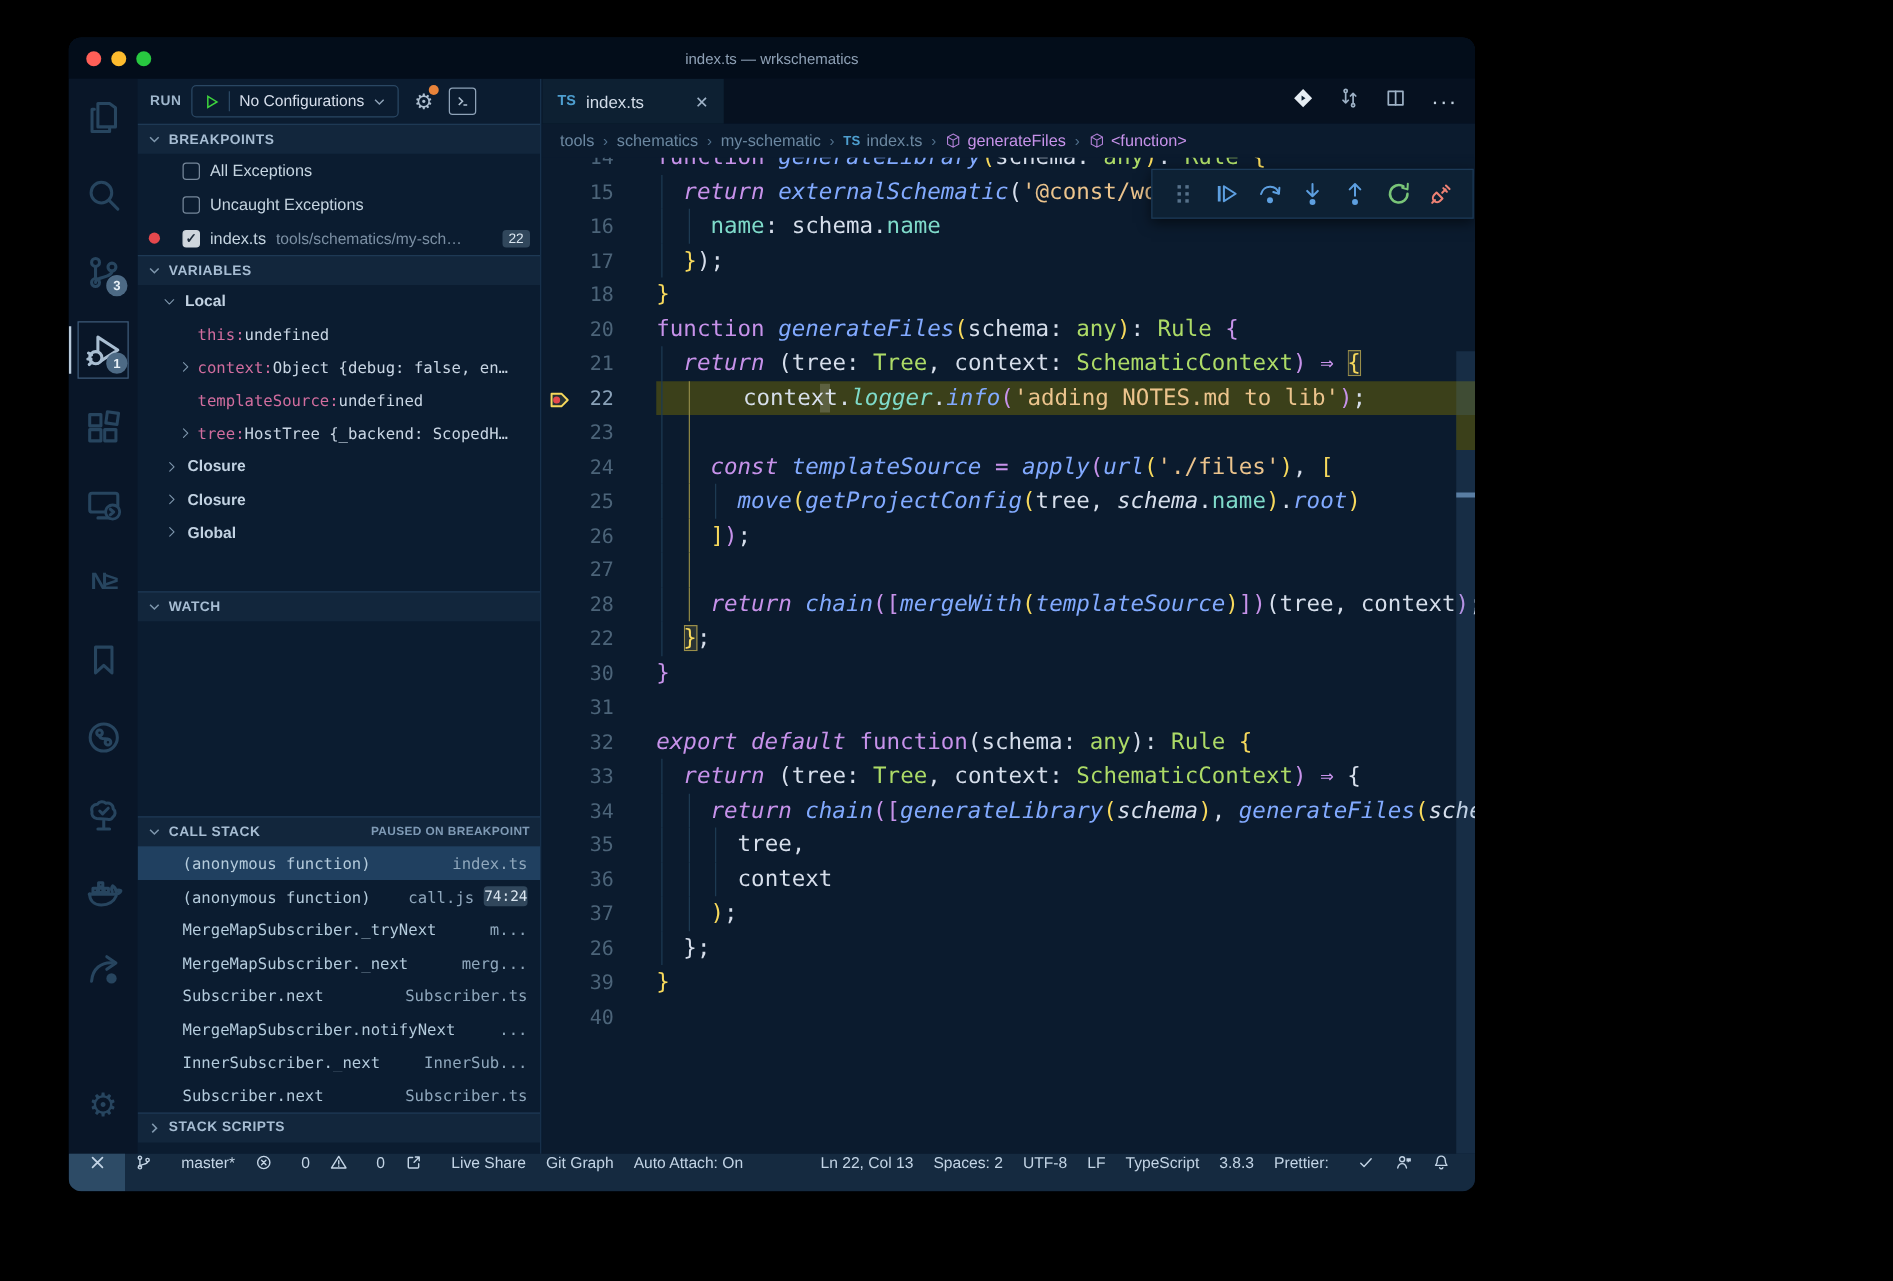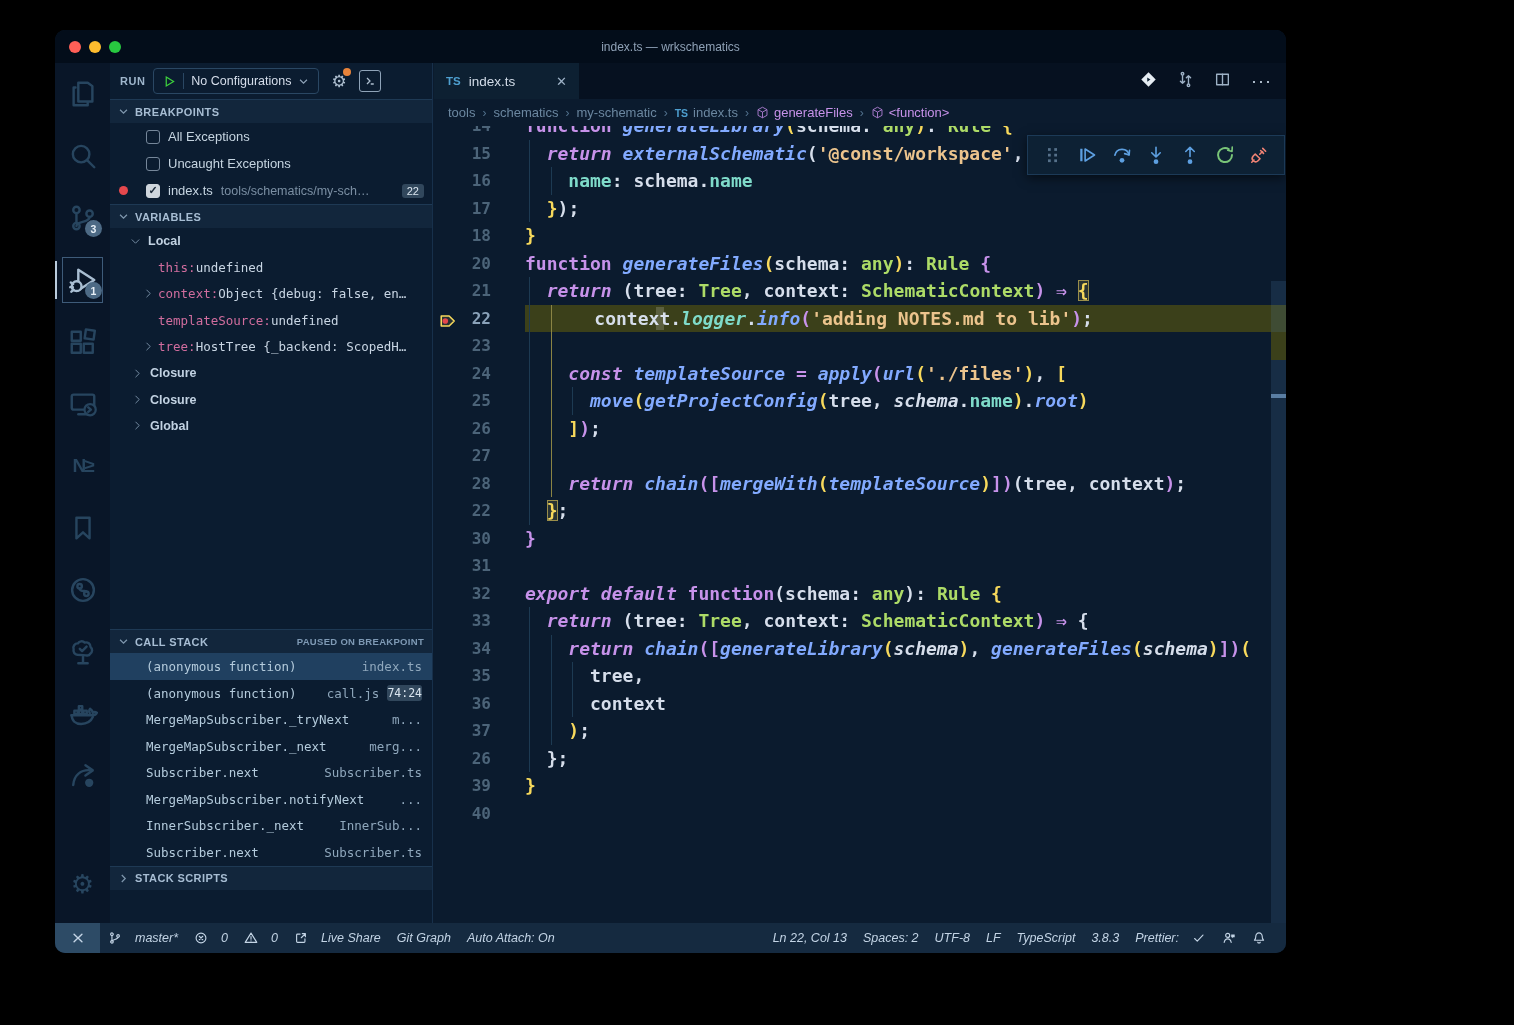--- a/index.html
+++ b/index.html
@@ -5,21 +5,21 @@
   :root{
     --traffic-red:#ff5f57;--traffic-yellow:#febc2e;--traffic-green:#28c840;
     --badge-orange:#e8833a;--bp-red:#e5484d;--dbg-blue:#5d9fe0;--dbg-green:#79c578;--dbg-red:#ef8274;
     --cur-line:#3b401a;--accent-yellow:#f7d95c;
     --titlebar:#030d1a;--tabstrip:#061120;--editor:#0b1b2e;--sidebar:#0b1c30;--activity:#091628;
     --statusbar:#152a40;--header:#12263c;--border:#1e3954;--dim-icon:#27455f;
   }
   *{margin:0;padding:0;box-sizing:border-box;}
   html,body{width:1514px;height:1025px;background:#000;overflow:hidden;
     font-family:"Liberation Sans",sans-serif;-webkit-font-smoothing:antialiased;}
-  .win{position:absolute;left:55px;top:30px;width:1231px;height:923px;border-radius:10px;
+  .win{position:absolute;left:55px;top:30px;width:1125px;height:923px;border-radius:10px;
     overflow:hidden;background:var(--editor);box-shadow:0 18px 60px rgba(0,0,0,.7);}
   
   .titlebar{position:absolute;left:0;top:0;right:0;height:33px;background:var(--titlebar);
     display:flex;align-items:center;justify-content:center;z-index:30;}
   .title{font-size:12px;color:#8fa1b6;}
   .lights{position:absolute;left:14px;top:11px;display:flex;gap:8px;}
   .light{width:12px;height:12px;border-radius:50%;}
   .l-red{background:var(--traffic-red);} .l-yellow{background:var(--traffic-yellow);} .l-green{background:var(--traffic-green);}
   
   .activitybar{position:absolute;left:0;top:33px;bottom:30px;width:55px;background:var(--activity);z-index:20;
@@ -78,21 +78,21 @@
   .tab-close{margin-left:auto;color:#9fb3c8;font-size:13px;}
   .editor-actions{position:absolute;right:14px;top:0;height:36px;display:flex;align-items:center;gap:20px;color:#9db1c5;}
   .editor-actions svg{width:17px;height:17px;} .more{font-size:18px;color:#c3d2e0;letter-spacing:1px;}
   .crumbs{position:absolute;left:0;top:36px;right:0;height:27px;display:flex;align-items:center;padding:0 14px;gap:7px;
     font-size:13px;color:#6b87a0;background:var(--editor);z-index:5;white-space:nowrap;}
   .crumb{display:flex;align-items:center;gap:5px;}
   .crumb-sep{color:#51708c;font-size:12px;}
   .crumb .bc-ts{color:#4e9fd0;font-size:10.5px;font-weight:bold;}
   .crumb.purple{color:#c792ea;} .crumb .cube{color:#b180d7;display:inline-flex;}
   .codewrap{position:absolute;left:0;top:63px;right:0;bottom:0;overflow:hidden;}
-  .code{position:relative;top:-14px;font-family:"DejaVu Sans Mono",monospace;font-size:18px;font-weight:bold;}
+  .code{position:relative;top:-14px;font-family:"DejaVu Sans Mono",monospace;font-size:18px;}
   .crow{display:flex;height:27.5px;line-height:27.5px;}
   .gut{flex:0 0 91px;position:relative;}
   .num{position:absolute;right:34px;font-size:16px;color:#4c6479;}
   .num.numcur{color:#8aa2b9;}
   .bpicon{position:absolute;left:5px;top:5px;width:18px;height:18px;}
   .ccontent{flex:1;position:relative;white-space:pre;}
   .crow.cur .ccontent{background:var(--cur-line);padding-left:26px;}
   .guide{position:absolute;top:0;bottom:0;width:1px;background:#1d3a52;margin-left:4px;}
   .guide.gact{background:#8a8444;}
   .cursor{position:absolute;top:2px;bottom:2px;width:8px;background:rgba(255,255,255,.17);margin-left:1px;}
@@ -108,21 +108,21 @@
   .dbg-toolbar{position:absolute;right:1px;top:72px;width:258px;height:40px;background:#0d2134;border:1px solid #1c3a57;
     box-shadow:0 3px 10px rgba(0,0,0,.55);display:flex;align-items:center;justify-content:space-around;padding:0 8px;z-index:40;}
   .dbg-btn{display:flex;align-items:center;justify-content:center;width:26px;height:26px;}
   .dbg-btn svg{width:20px;height:20px;}
   .c-grip{color:#56718a}.c-blue{color:var(--dbg-blue)}.c-green{color:var(--dbg-green)}.c-red{color:var(--dbg-red)}
   
   .statusbar{position:absolute;left:0;right:0;bottom:0;height:30px;background:var(--statusbar);display:flex;align-items:center;
     color:#c3d4e5;font-size:12.5px;z-index:35;}
   .sb-left,.sb-right{display:flex;align-items:center;height:100%;}
   .sb-right{margin-left:auto;padding-right:12px;}
-  .sb-item{display:flex;align-items:center;gap:13px;padding:0 8px;height:100%;font-style:italic;}
+  .sb-item{display:flex;align-items:flex-start;gap:23px;padding:0 8px;height:100%;}
   .sb-item svg{width:14px;height:14px;}
   .sb-remote{background:#2d4b66;width:45px;justify-content:center;}
 </style>
 </head>
 <body>
 
 <div class="win">
   <div class="titlebar">
     <div class="lights">
       <span class="light l-red"></span>
@@ -335,20 +335,28 @@
           <span class="chev">
             <svg viewBox="0 0 16 16" width="11" height="11">
               <path d="M5.5 3l5 5-5 5" fill="none" stroke="currentColor" stroke-width="1.3" stroke-linecap="round" stroke-linejoin="round"></path>
             </svg>
           </span>
           <span>Global</span>
         </div>
       </div>
     <div class="spacer34"></div>
 
+    <div class="sec-header">
+      <span class="chev">
+          <svg width="11" height="11" viewBox="0 0 16 16">
+            <path d="M3 5.5l5 5 5-5" fill="none" stroke="currentColor" stroke-width="1.8"></path>
+          </svg>
+        </span>
+      <span class="sec-title">WATCH</span>
+    </div>
     <div class="spacer-watch"></div>
 
     <div class="sec-header">
       <span class="chev">
           <svg width="11" height="11" viewBox="0 0 16 16">
             <path d="M3 5.5l5 5 5-5" fill="none" stroke="currentColor" stroke-width="1.8"></path>
           </svg>
         </span>
       <span class="sec-title">CALL STACK</span>
       <span class="sec-right">PAUSED ON BREAKPOINT</span>

